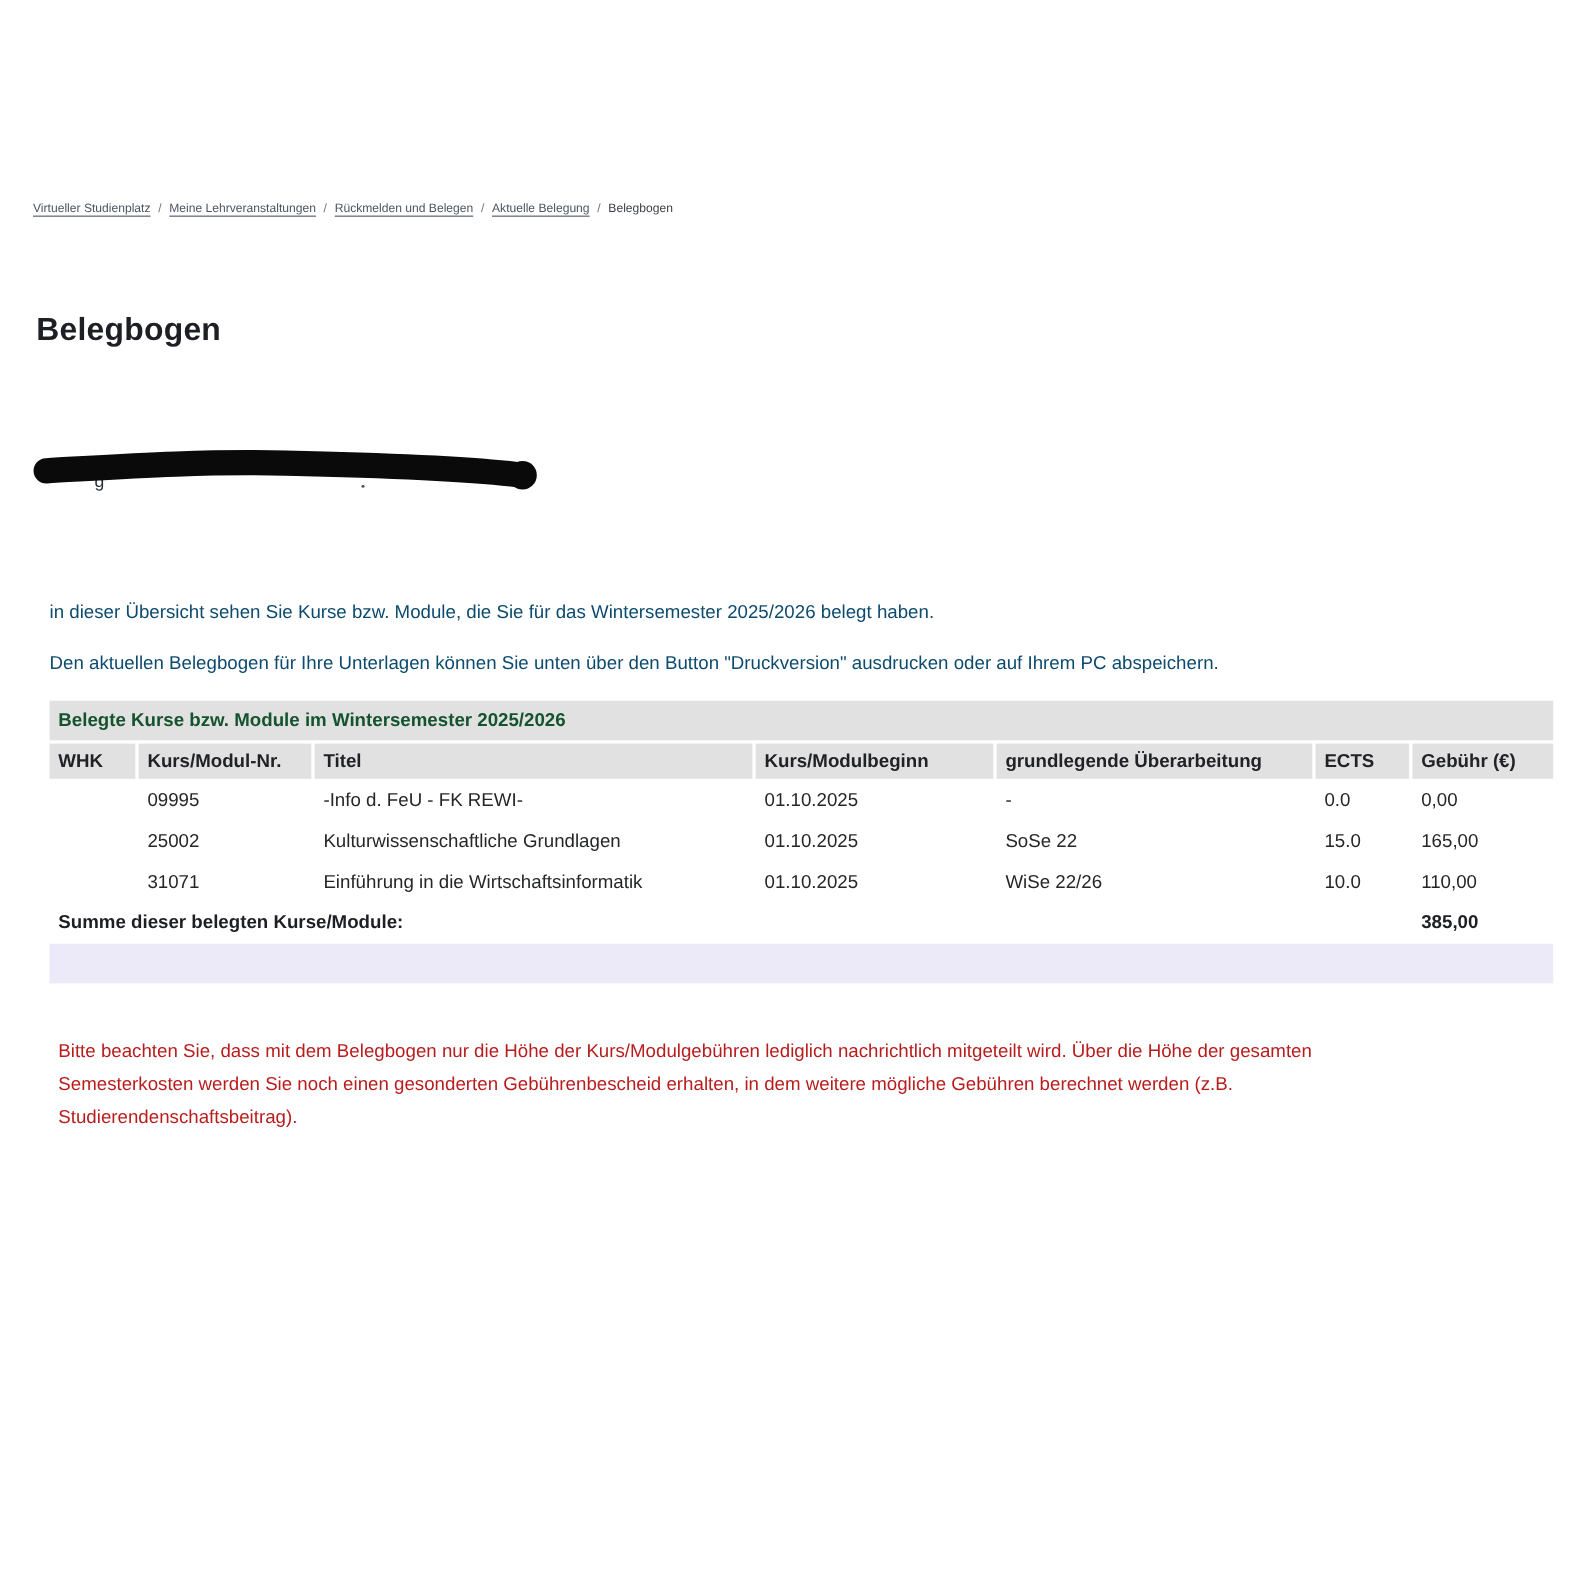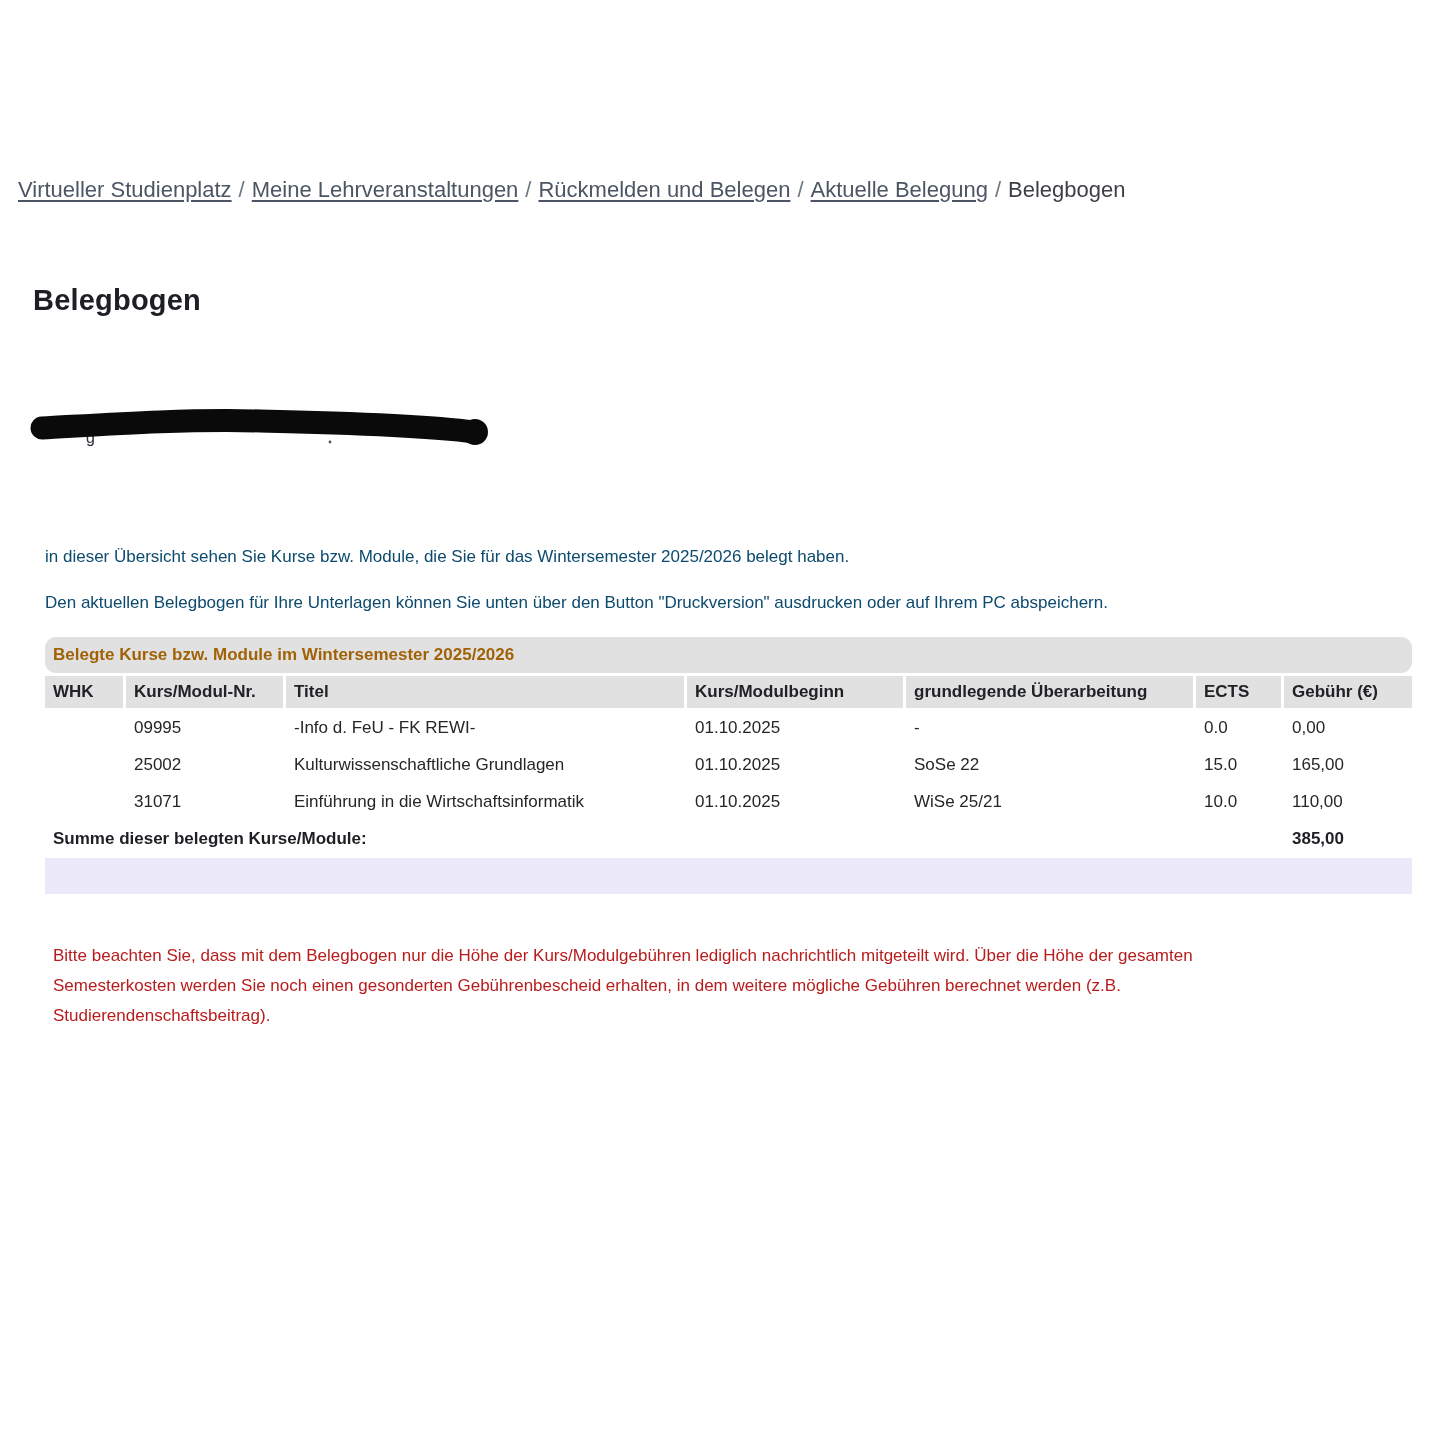--- a/index.html
+++ b/index.html
@@ -12,23 +12,23 @@
     width: 1430px;
     height: 1430px;
     font-family: "Liberation Sans", sans-serif;
     color: var(--text, #1f1f1f);
     overflow: hidden;
   }
 
   
   .breadcrumb {
     position: absolute;
-    left: 18px;
+    left: 30px;
     top: 180px;
-    font-size: 22px;
+    font-size: 11px;
     line-height: 20px;
     white-space: nowrap;
   }
   .breadcrumb a.crumb {
     color: var(--link, #4b5563);
     text-decoration: underline;
     text-underline-offset: 3px;
   }
   .breadcrumb .crumb.current {
     color: #3c3f45;
@@ -86,22 +86,21 @@
     padding: 0 0 0 8px;
     text-align: left;
     vertical-align: middle;
     overflow: hidden;
     white-space: nowrap;
   }
   td.caption {
     background: var(--header-bg, #e1e1e1);
     font-weight: bold;
     height: 36px;
-    color: #a16207;
-    border-radius: 11px;
+    color: #14532d;
   }
   table.courses th {
     background: var(--header-bg, #e1e1e1);
     font-weight: bold;
     height: 32px;
     color: #202226;
   }
   table.courses tbody.rows td {
     height: 34px;
     background: transparent;
@@ -187,21 +186,21 @@
         <td>01.10.2025</td>
         <td>SoSe 22</td>
         <td>15.0</td>
         <td>165,00</td>
       </tr>
       <tr>
         <td></td>
         <td>31071</td>
         <td>Einführung in die Wirtschaftsinformatik</td>
         <td>01.10.2025</td>
-        <td>WiSe 25/21</td>
+        <td>WiSe 22/26</td>
         <td>10.0</td>
         <td>110,00</td>
       </tr>
     </tbody>
   <tbody>
     <tr>
       <td class="sum-label" colspan="6">Summe dieser belegten Kurse/Module:</td>
       <td class="sum-value">385,00</td>
     </tr>
     <tr>

